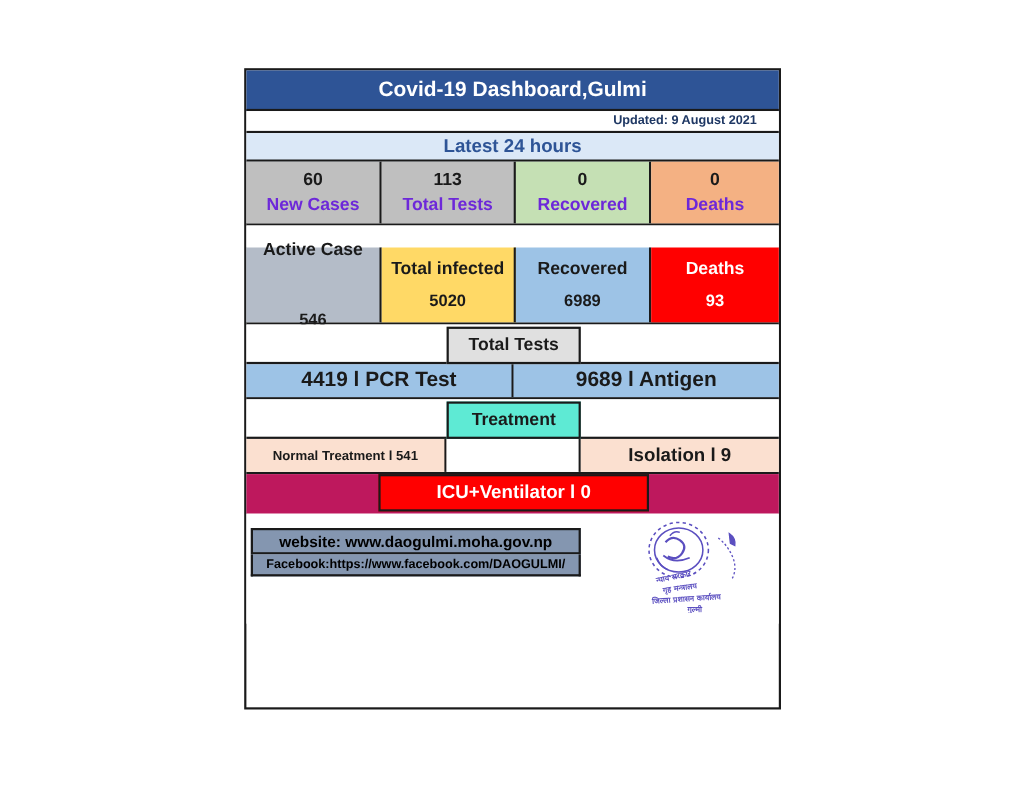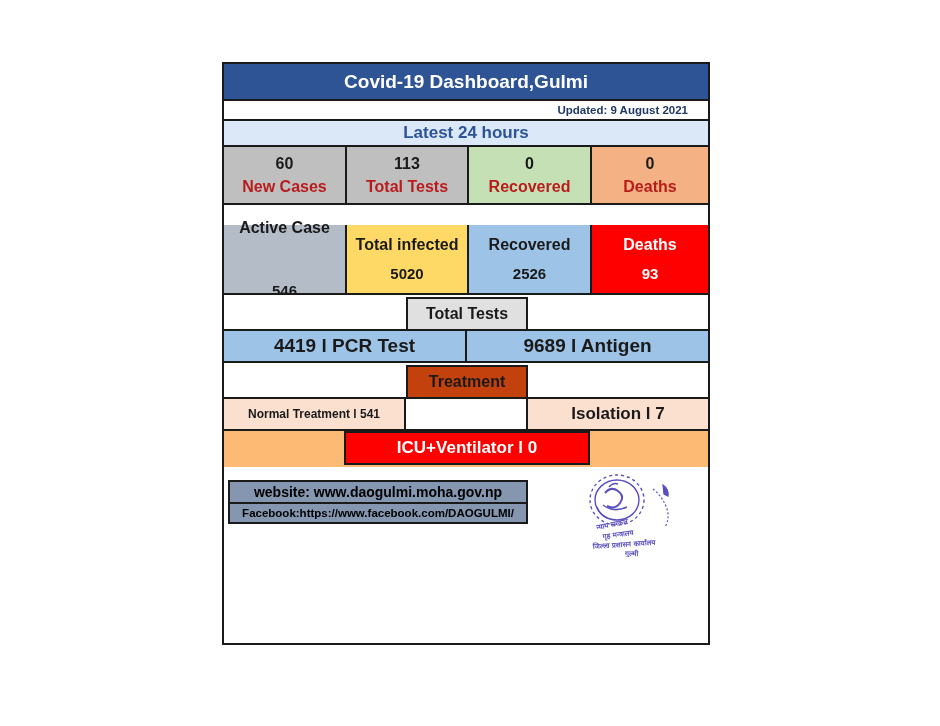--- a/index.html
+++ b/index.html
@@ -99,21 +99,21 @@
   .stat-cell:last-child { border-right: none; }
   .stat-num {
     font-size: 16px;
     font-weight: bold;
     color: #1a1a1a;
     line-height: 1.45;
   }
   .stat-lbl {
     font-size: 16px;
     font-weight: bold;
-    color: #b91c1c;
+    color: #6d28d9;
     line-height: 1.45;
   }
 
   .c-grey   { background: #bfbfbf; }
   .c-green  { background: #c5e0b4; }
   .c-peach  { background: #f4b183; }
 
   .white-gap {
     height: 20px;
     background: #ffffff;
@@ -171,21 +171,21 @@
     display: flex;
     align-items: center;
     justify-content: center;
     font-size: 16px;
     font-weight: bold;
     color: #1a1a1a;
     border: 2px solid #1a1a1a;
     box-sizing: border-box;
   }
   .box-grey  { background: #e0e0e0; }
-  .box-green { background: #c2410c; }
+  .box-green { background: #5eead4; }
 
   
   .tests-row {
     height: 32px;
     border-bottom: 2px solid #1a1a1a;
     box-sizing: border-box;
   }
   .test-cell {
     flex: 1;
     background: #9dc3e6;
@@ -233,21 +233,21 @@
     font-size: 17px;
     font-weight: bold;
     color: #1a1a1a;
     box-sizing: border-box;
   }
 
   
   .icu-band {
     height: 36px;
     position: relative;
-    background: #fdba74;
+    background: #be185d;
     box-sizing: border-box;
   }
   .icu-box {
     position: absolute;
     left: 120px;
     top: 0px;
     width: 246px;
     height: 34px;
     background: #ff0000;
     border: 2px solid #1a1a1a;
@@ -347,21 +347,21 @@
     <div class="total-cell c-bluegrey" style="width:123px">
       <div class="total-lbl">Active Case</div>
       <div class="total-num">546</div>
     </div>
     <div class="total-cell c-yellow" style="width:122px">
       <div class="total-lbl">Total infected</div>
       <div class="total-num">5020</div>
     </div>
     <div class="total-cell c-blue" style="width:123px">
       <div class="total-lbl">Recovered</div>
-      <div class="total-num">2526</div>
+      <div class="total-num">6989</div>
     </div>
     <div class="total-cell c-red" style="flex:1">
       <div class="total-lbl">Deaths</div>
       <div class="total-num">93</div>
     </div>
   </div>
 
   <div class="label-band">
     <div class="float-box box-grey">Total Tests</div>
   </div>
@@ -371,21 +371,21 @@
     <div class="test-cell">9689 l Antigen</div>
   </div>
 
   <div class="label-band">
     <div class="float-box box-green">Treatment</div>
   </div>
 
   <div class="row treat-row">
     <div class="treat-left">Normal Treatment  l 541</div>
     <div class="treat-mid"></div>
-    <div class="treat-right">Isolation  l 7</div>
+    <div class="treat-right">Isolation  l 9</div>
   </div>
 
   <div class="icu-band">
     <div class="icu-box">ICU+Ventilator   l  0</div>
   </div>
 
   <div class="footer-band">
     <div class="web-box">website: www.daogulmi.moha.gov.np</div>
     <div class="fb-box">Facebook:https://www.facebook.com/DAOGULMI/</div>
     <div class="seal">

